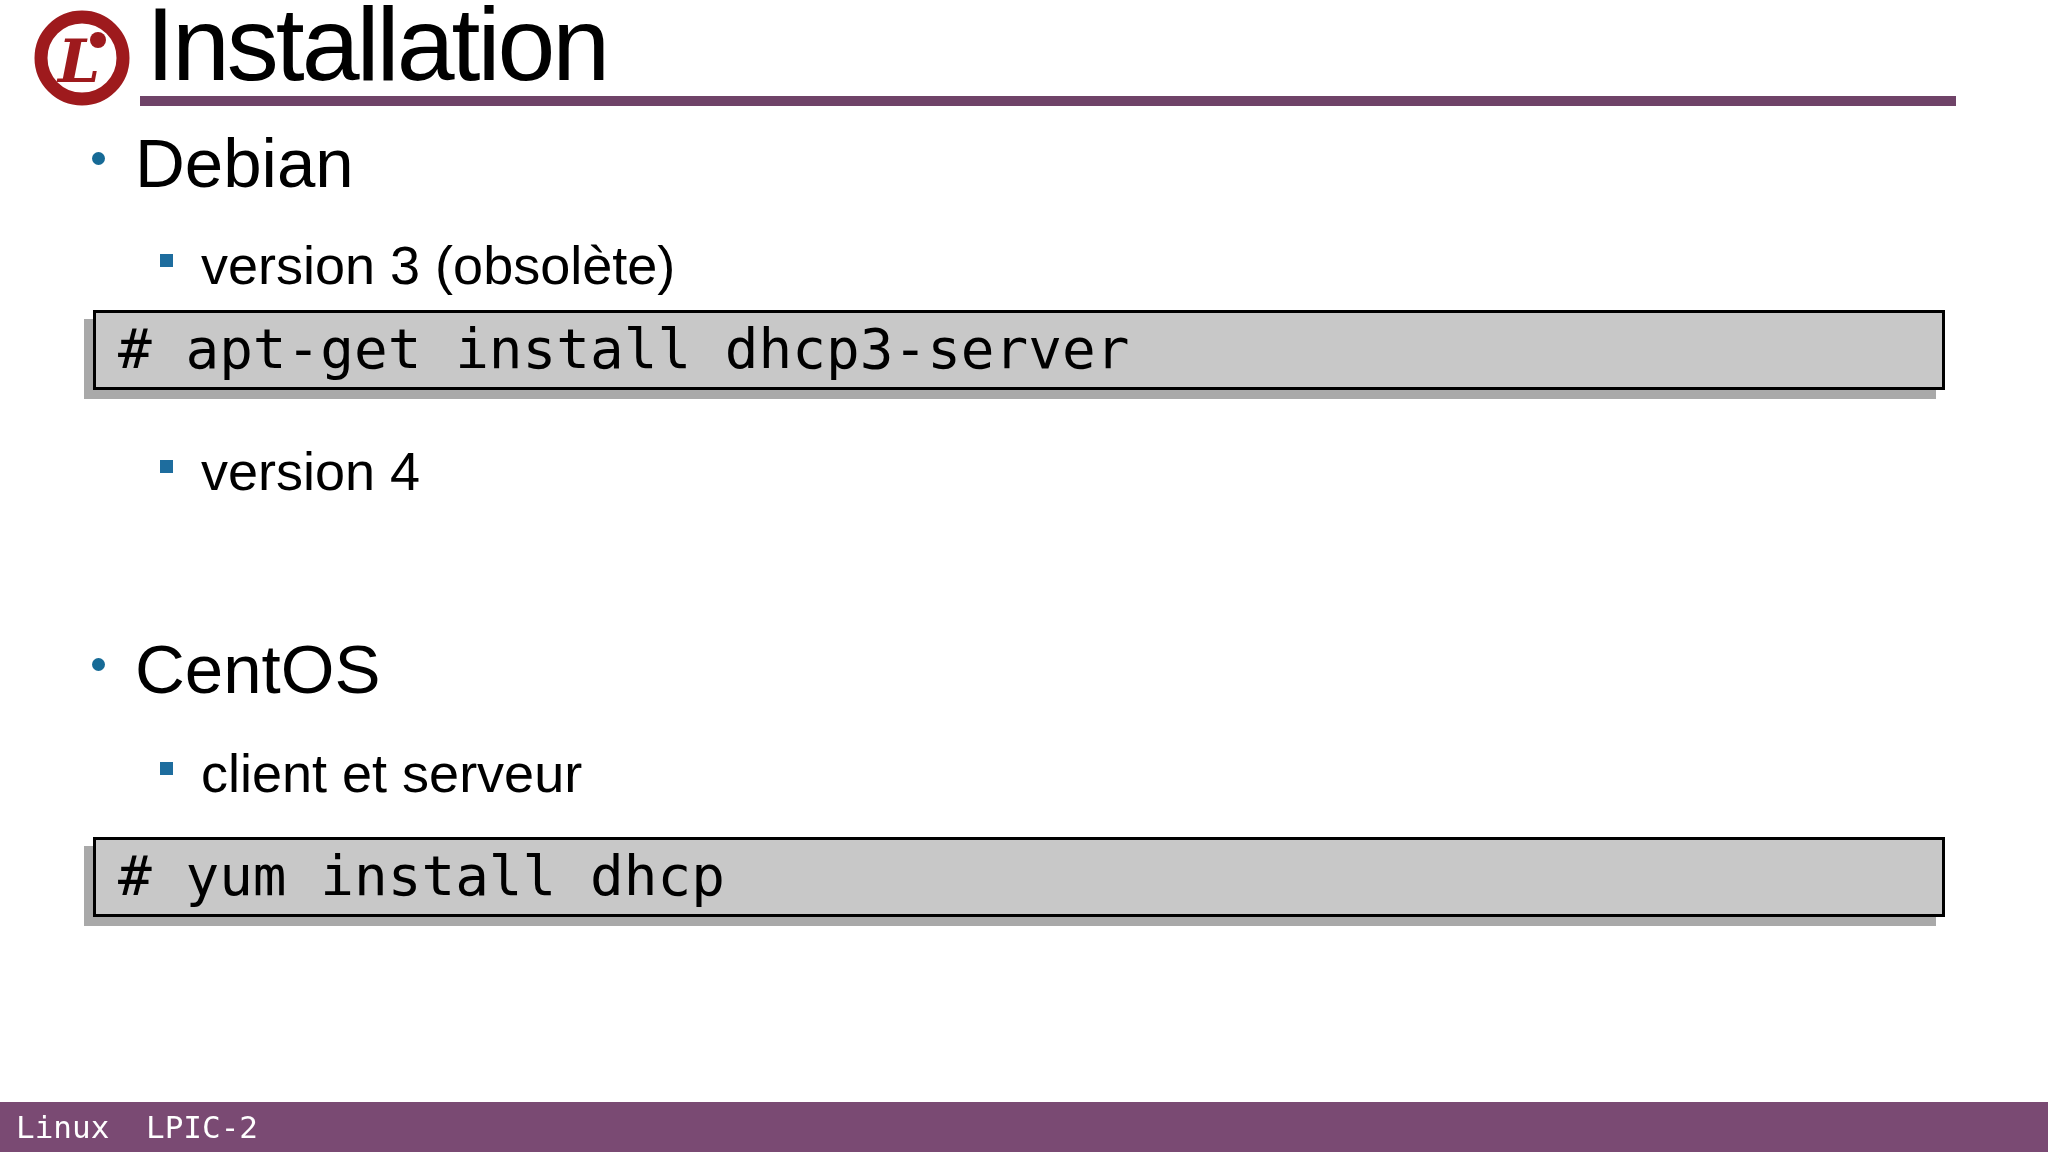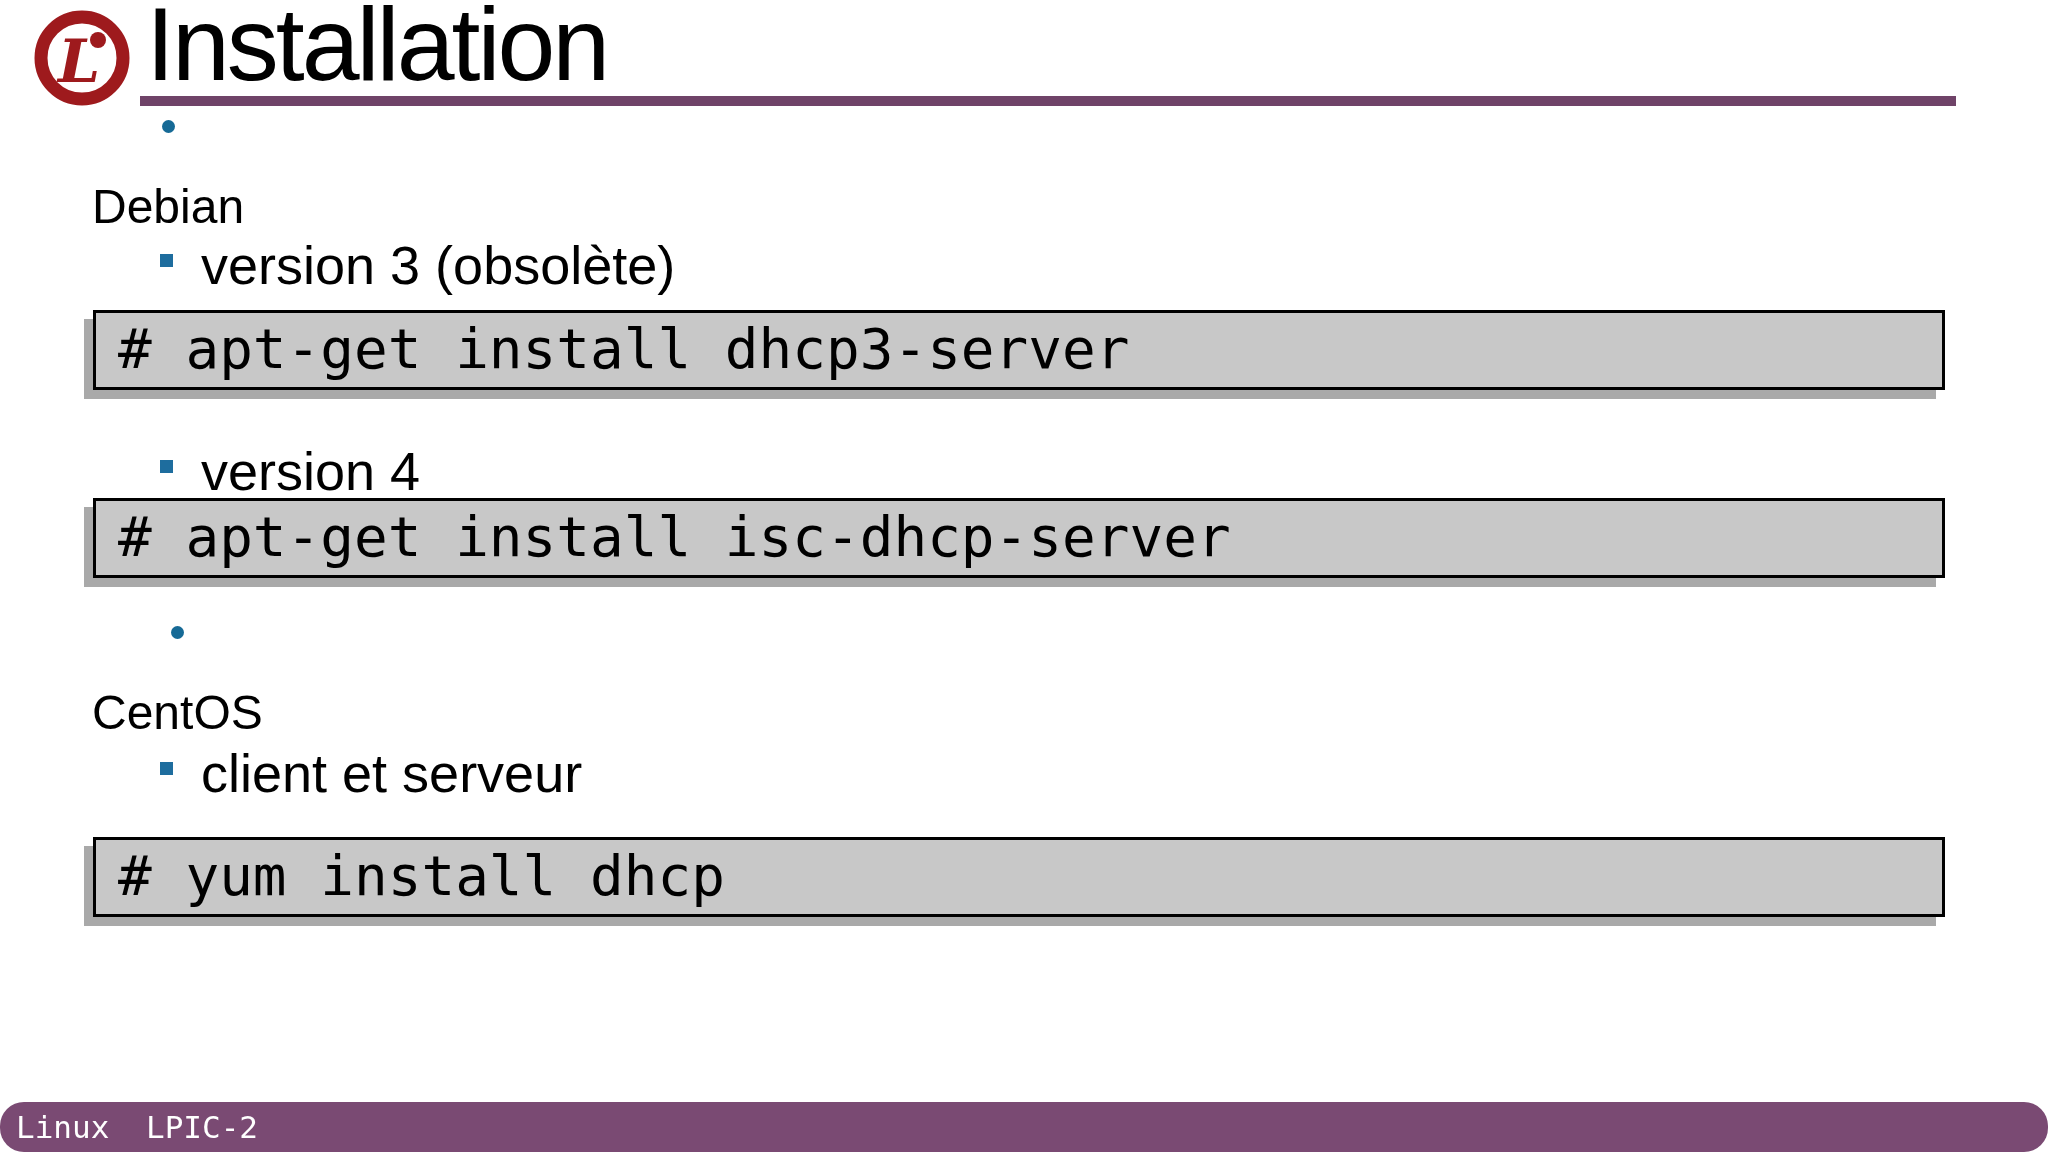--- a/index.html
+++ b/index.html
@@ -15,21 +15,21 @@
     letter-spacing:-3px; font-weight:400; color:#000000; white-space:nowrap;
   }
   .title-rule {
     position:absolute; left:140px; top:96px; width:1816px; height:10px;
     background:#6f4368;
   }
 
   
   .l1row {
     position:absolute; left:92px; display:flex; align-items:center; gap:30px;
-    font-size:48px; line-height:76px; white-space:nowrap;flex-direction:column;
+    font-size:69px; line-height:76px; white-space:nowrap;
   }
   .dot {
     width:13px; height:13px; border-radius:50%; background:#166a96;
     flex:0 0 auto; transform:translateY(-6px);
   }
 
   
   .l2row {
     position:absolute; left:160px; display:flex; align-items:center; gap:28px;
     font-size:54px; line-height:66px; white-space:nowrap;
@@ -53,21 +53,21 @@
 
   .row-debian  { top:126px; }
   .row-v3      { top:232px; }
   .row-v4      { top:438px; }
   .row-centos  { top:632px; }
   .row-client  { top:740px; }
 
   
   .footer {
     position:absolute; left:0; bottom:0; width:2048px; height:50px;
-    background:#7a4a73; color:#ffffff;border-radius:24px;
+    background:#7a4a73; color:#ffffff;
   }
   .footer-left {
     position:absolute; left:16px; top:0; line-height:50px;
     font-family:"DejaVu Sans Mono", monospace; font-size:31px; word-spacing:18px;
     white-space:pre;
   }
   .footer-right {
     position:absolute; right:12px; top:0; line-height:47px; font-size:28px;
     white-space:pre; text-align:right;
   }
@@ -98,21 +98,20 @@
     <span>version 3 (obsolète)</span>
   </div>
 
   <div class="codebox box1"># apt-get install dhcp3-server</div>
 
   <div class="l2row row-v4">
     <span class="sq"></span>
     <span>version 4</span>
   </div>
 
-  <div class="codebox box2"># apt-get install isc-dhcp-server</div>
 
   <div class="l1row row-centos">
     <span class="dot"></span>
     <span>CentOS</span>
   </div>
 
   <div class="l2row row-client">
     <span class="sq"></span>
     <span>client et serveur</span>
   </div>

